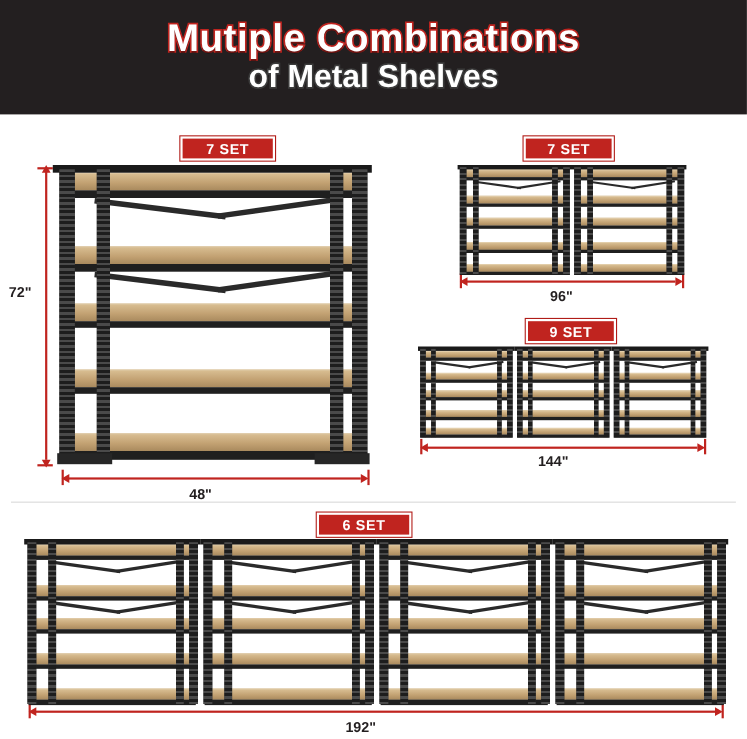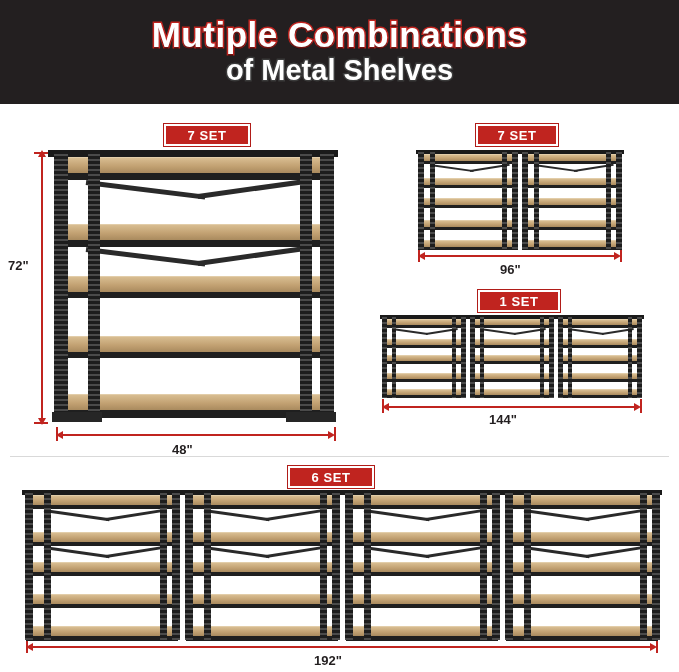--- a/index.html
+++ b/index.html
@@ -248,21 +248,21 @@
 </div>
 
 <div class="dim-line-h" style="left:424px; top:255px; width:190px;"></div>
 <div class="arrow arrow-l" style="left:418px; top:252px;"></div>
 <div class="arrow arrow-r" style="left:614px; top:252px;"></div>
 <div class="cap-h" style="left:418px; top:248px; height:14px;"></div>
 <div class="cap-h" style="left:620px; top:248px; height:14px;"></div>
 <div class="dim-label" style="left:500px; top:262px;">96"</div>
 
 <div class="ribbon" style="left:478px; top:290px; width:82px; height:22px;">
-  <span>1 SET</span>
+  <span>9 SET</span>
 </div>
 
 <div class="unit" style="left:380px; top:315px; width:88px; height:82px;">
   <div class="topcap" style="left:0px; top:0px; width:88px; height:4px;"></div>
   <div class="board" style="left:3px; top:4px; width:82px; height:6px;"></div>
   <div class="board" style="left:3px; top:24px; width:82px; height:6px;"></div>
   <div class="board" style="left:3px; top:40px; width:82px; height:6px;"></div>
   <div class="board" style="left:3px; top:58px; width:82px; height:6px;"></div>
   <div class="board" style="left:3px; top:74px; width:82px; height:6px;"></div>
   <div class="beam" style="left:3px; top:10px; width:82px; height:3px;"></div>

